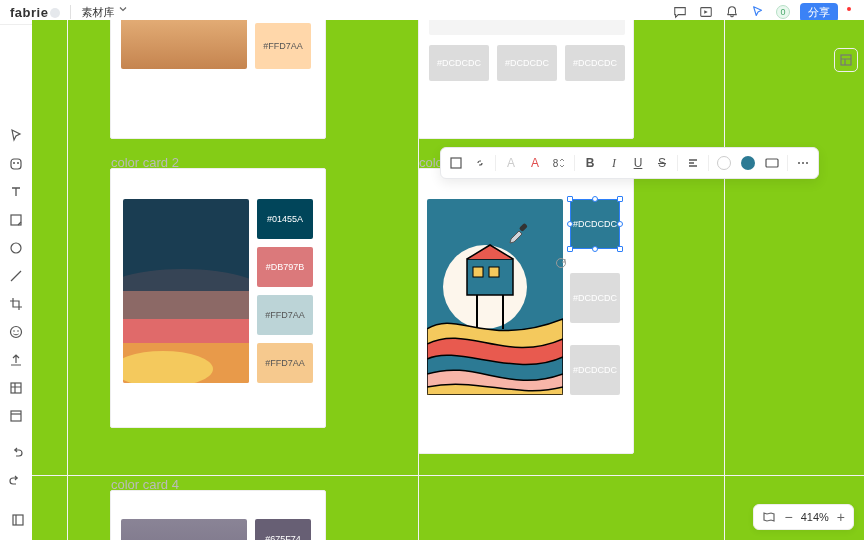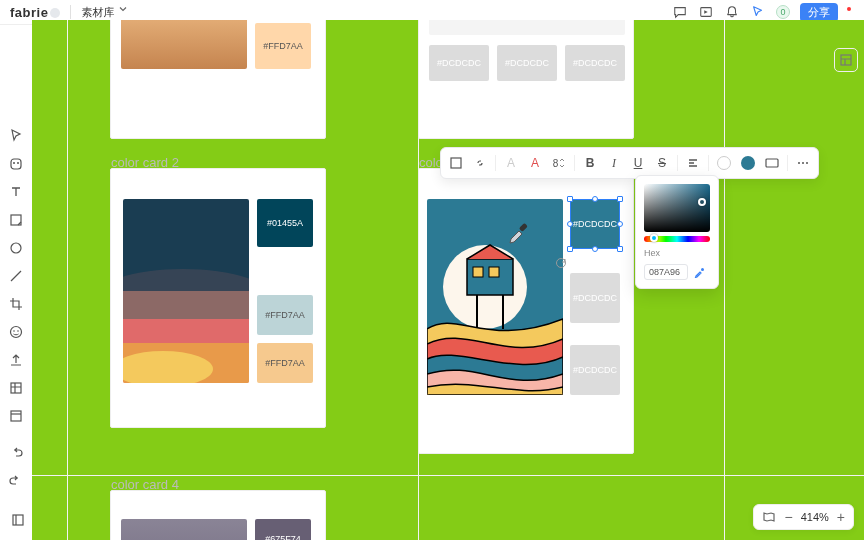--- a/index.html
+++ b/index.html
@@ -203,21 +203,22 @@
     <div class="imgbox" style="position:absolute;left:12px;top:30px;width:126px;height:184px;">
       <svg width="126" height="184" viewBox="0 0 126 184" preserveAspectRatio="none">
         <rect width="126" height="92" fill="#1a3d52"></rect>
         <rect y="92" width="126" height="92" fill="#f19a7a"></rect>
         <ellipse cx="60" cy="100" rx="90" ry="30" fill="#4a4a58" opacity=".6"></ellipse>
         <rect y="140" width="126" height="44" fill="#e89a4a"></rect>
         <rect y="120" width="126" height="24" fill="#e06a6a"></rect>
         <ellipse cx="40" cy="170" rx="50" ry="18" fill="#f4c95d"></ellipse>
       </svg>
     </div>
-    <div class="swatch" style="position:absolute;left:146px;top:30px;width:56px;height:48px;background:#01455a;color:#fff;">#01455A</div>
+    <div class="swatch" style="position:absolute;left:146px;top:30px;width:56px;height:40px;background:#01455a;color:#fff;">#01455A</div>
+    <div class="swatch" style="position:absolute;left:146px;top:78px;width:56px;height:40px;background:#db797b;color:#fff;">#DB797B</div>
     <div class="swatch" style="position:absolute;left:146px;top:126px;width:56px;height:40px;background:#bcd4d7;">#FFD7AA</div>
     <div class="swatch" style="position:absolute;left:146px;top:174px;width:56px;height:40px;background:#f6c98e;">#FFD7AA</div>
   </div>
 
   <div class="card" style="left:78px; top:470px; width:216px; height:160px;">
     <div class="card-label">color card 4</div>
     <div class="imgbox" style="position:absolute;left:10px;top:28px;width:126px;height:100px;background:linear-gradient(#8a8496,#6a6278);"></div>
     <div class="swatch" style="position:absolute;left:144px;top:28px;width:56px;height:40px;background:#675f74;color:#fff;">#675F74</div>
   </div>
 
@@ -321,38 +322,20 @@
     <div class="fmt-sep"></div>
     <div class="fmt-ico">
         <svg width="12" height="12" viewBox="0 0 12 12">
           <circle cx="2" cy="6" r="1" fill="#555"></circle>
           <circle cx="6" cy="6" r="1" fill="#555"></circle>
           <circle cx="10" cy="6" r="1" fill="#555"></circle>
         </svg>
       </div>
   </div>
 
-  <div class="picker" style="left:603px; top:155px;">
-    <div class="sat-box">
-      <div class="sat-cursor" style="right:4px;top:14px;"></div>
-    </div>
-    <div class="hue-bar">
-      <div class="hue-knob" style="left:6px;"></div>
-    </div>
-    <div class="hex-lbl" style="margin-top:6px;">Hex</div>
-    <div class="hex-row">
-      <input class="hex-inp" value="087A96" style="">
-      <div class="fmt-ico" style="width:16px;height:16px;">
-        <svg width="12" height="12" viewBox="0 0 12 12">
-            <path d="M2 10l4-4 1 1-4 4-1.5.5z" fill="none" stroke="#3b82f6" stroke-width="1.2"></path>
-            <circle cx="8.5" cy="3.5" r="1.5" fill="#3b82f6"></circle>
-          </svg>
-      </div>
-    </div>
-  </div>
 
   <div class="side-pill">
     <svg width="14" height="14" viewBox="0 0 14 14">
         <rect x="2" y="2" width="10" height="10" fill="none" stroke="#777" stroke-width="1.2"></rect>
         <path d="M2 6h10M6 6v6" stroke="#777" stroke-width="1.2"></path>
       </svg>
   </div>
 
   <div class="zoom">
     <div>

